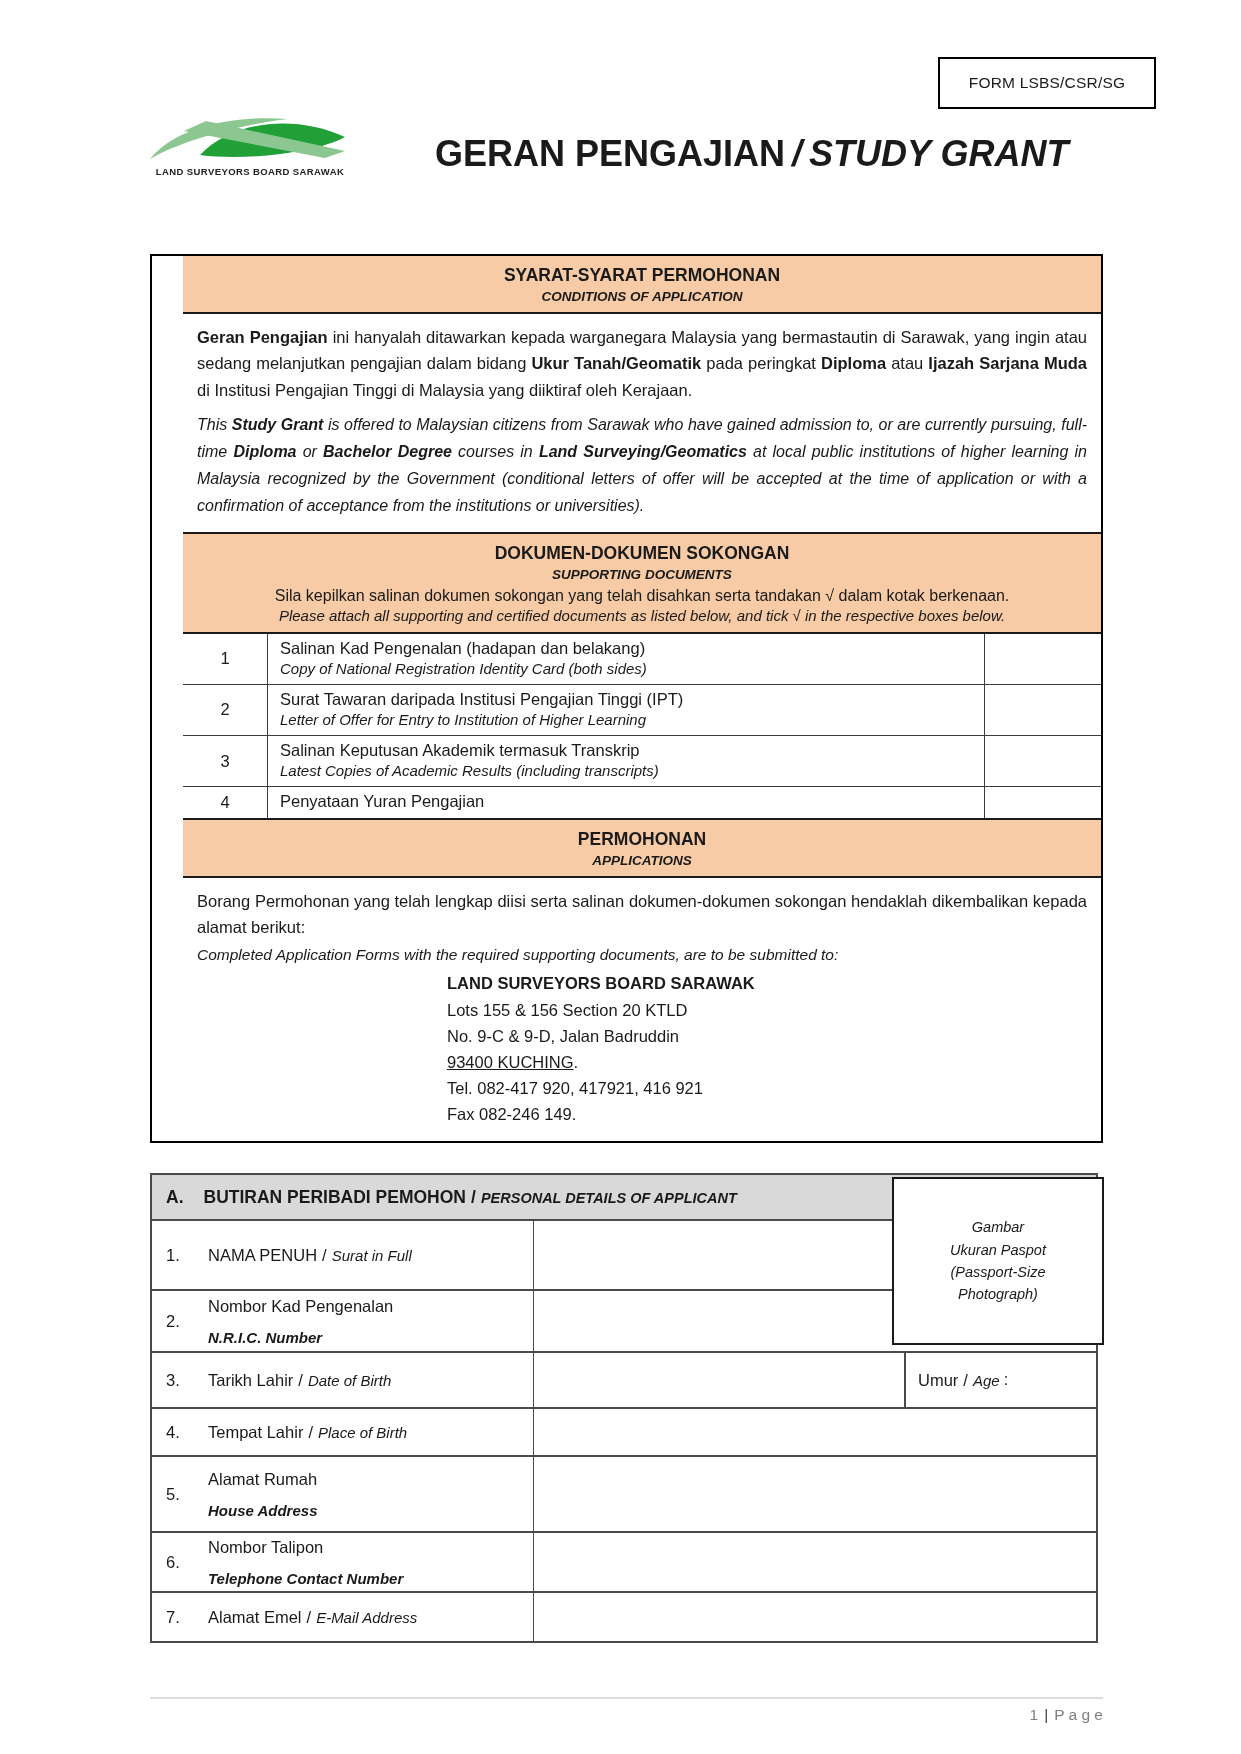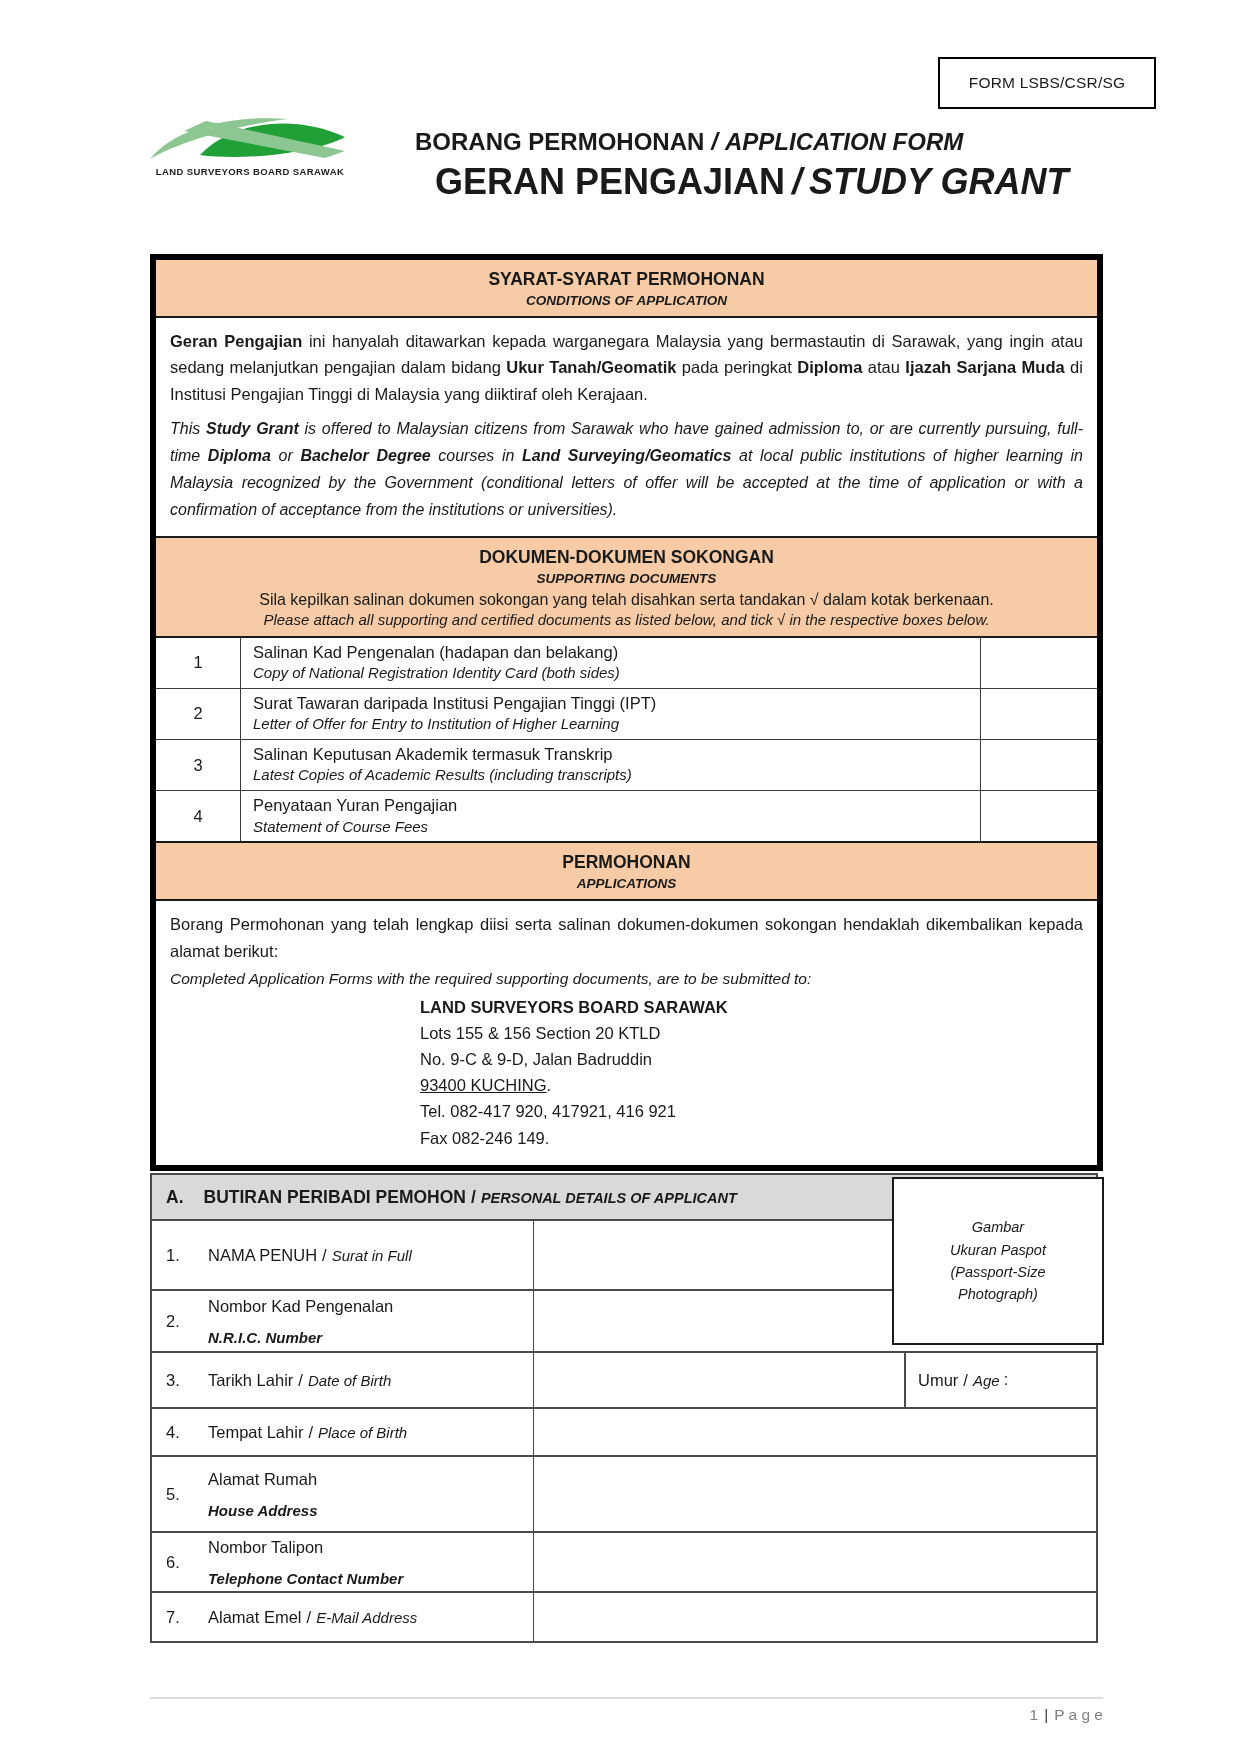--- a/index.html
+++ b/index.html
@@ -18,21 +18,21 @@
 
   
   .titles { position: absolute; left: 415px; top: 128px; white-space: nowrap; }
   .t1 { font-size: 24px; }
   .t2 { font-size: 36px; margin-top: 5px; margin-left: 20px; }
   .t-b { font-weight: bold; }
   .t-i { font-weight: bold; font-style: italic; }
   .sep { margin: 0 7px; }
 
   
-  .main-box { position: absolute; left: 150px; top: 254px; width: 953px; border: 6px solid #000000; background: #fff; }
+  .main-box { position: absolute; left: 150px; top: 254px; width: 953px; border: 2px solid #000000; background: #fff; padding-left: 31px; }
   .band { background: #F6CBA5; text-align: center; padding: 9px 10px 8px; }
   .band .b1 { font-size: 17.5px; font-weight: bold; }
   .band .b2 { font-size: 13.5px; font-weight: bold; font-style: italic; margin-top: 3px; }
   .band .b3 { font-size: 16px; margin-top: 5px; }
   .band .b4 { font-size: 15px; font-style: italic; margin-top: 2px; }
   .band-mid { border-top: 2px solid #1a1a1a; border-bottom: 2px solid #1a1a1a; }
   .band-first { border-bottom: 2px solid #1a1a1a; }
 
   .body-block { padding: 10px 14px 12px; }
   .p-my { font-size: 16.5px; line-height: 1.6; text-align: justify; }
@@ -100,23 +100,20 @@
   <div class="brand">
     <svg width="200" height="54" viewBox="0 0 200 54" aria-hidden="true">
       <path d="M52,45 C86,9 150,5 197,27 C168,43 96,51 52,45 Z" fill="#21A038"></path>
       <path d="M2,49 C28,17 84,5 140,9 C88,15 28,33 2,49 Z" fill="#8CC690"></path>
       <path d="M58,11 L197,41 L177,48 L36,21 Z" fill="#8CC690"></path>
     </svg>
     <div class="brand-caption">LAND SURVEYORS BOARD SARAWAK</div>
   </div>
 
   <div class="titles">
-    <div class="t1">
-      <span class="t-b">BORANG PERMOHONAN</span><span class="t-i sep">/</span><span class="t-i">APPLICATION FORM</span>
-    </div>
     <div class="t2">
       <span class="t-b">GERAN PENGAJIAN</span><span class="t-i sep">/</span><span class="t-i">STUDY GRANT</span>
     </div>
   </div>
 
   <div class="main-box">
 
     <div class="band band-first">
       <div class="b1">SYARAT-SYARAT PERMOHONAN</div>
       <div class="b2">CONDITIONS OF APPLICATION</div>
@@ -156,21 +153,20 @@
         <div class="doc-desc">
           <div class="doc-my">Salinan Keputusan Akademik termasuk Transkrip</div>
           <div class="doc-en">Latest Copies of Academic Results (including transcripts)</div>
         </div>
         <div class="doc-check"></div>
       </div>
       <div class="doc-row">
         <div class="doc-num">4</div>
         <div class="doc-desc">
           <div class="doc-my">Penyataan Yuran Pengajian</div>
-          <div class="doc-en">Statement of Course Fees</div>
         </div>
         <div class="doc-check"></div>
       </div>
     </div>
 
     <div class="band band-mid">
       <div class="b1">PERMOHONAN</div>
       <div class="b2">APPLICATIONS</div>
     </div>
 

